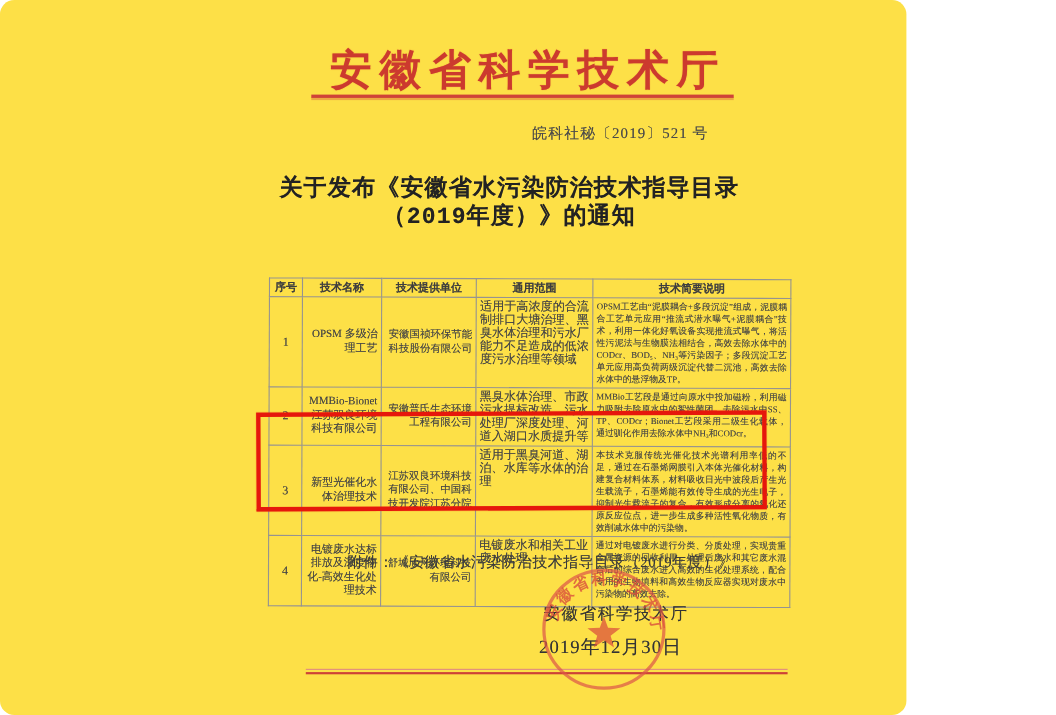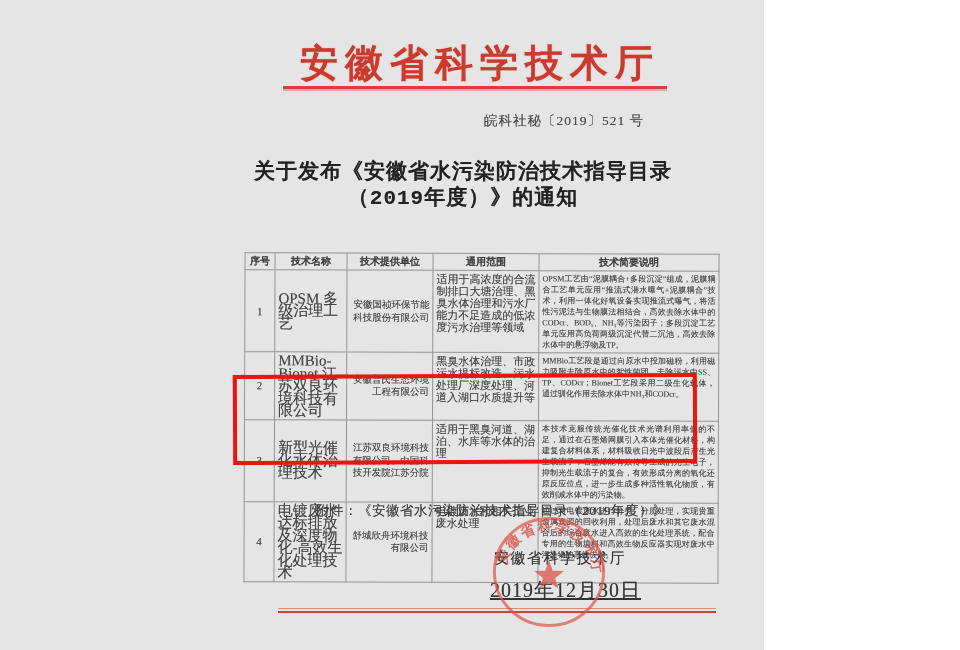--- a/index.html
+++ b/index.html
@@ -1,22 +1,23 @@
 <!DOCTYPE html>
 <html><head>
 <meta charset="utf-8">
 <style>
   html,body{margin:0;padding:0;background:#ffffff;}
   .doc{
     position:relative;
-    width:764px;height:650px;
-    background:#e5e5e5;
+    width:824px;height:650px;
+    background:#fde047;
     overflow:hidden;
     font-family:"Liberation Serif","DejaVu Serif",serif;
     color:#3c3c3c;
+    border-radius:13px;
   }
   .txt{ text-shadow:0 0 .5px rgba(70,70,70,.55); }
 
   .letterhead{
     position:absolute; left:0; top:38px; width:960px;
     text-align:center;
     font-size:38px; font-weight:bold;
     letter-spacing:7px;
     color:#cc3a2e;
     text-shadow:0 0 1px rgba(204,58,46,.55);
@@ -50,21 +51,21 @@
     border:1px solid #969390;
     padding:2px 3px;
     overflow:hidden;
     margin-left:13px;
   }
   .tech-table th{
     font-size:10px; font-weight:bold; text-align:center;
     padding:1px 0; color:#3e3e3e;
   }
   td.c-no{ text-align:center; vertical-align:middle; font-size:11px; }
-  td.c-name{ text-align:left; vertical-align:middle; font-size:15px; line-height:12.5px;}
+  td.c-name{ text-align:right; vertical-align:middle; font-size:10px; line-height:12.5px;}
   td.c-prov{ text-align:right; vertical-align:middle; font-size:9.5px; line-height:12.5px;}
   td.c-scope{ text-align:left; vertical-align:top; font-size:11px; line-height:12px;}
   td.c-sum{ text-align:justify; vertical-align:top; font-size:8px; line-height:11px;}
 
   .highlight-box{
     position:absolute; left:233px; top:374px; width:456px; height:82px;
     border:4.5px solid #e6170c;
     transform:rotate(-.25deg);
     box-shadow:0 0 1px rgba(230,23,12,.6);
     z-index:5;
@@ -73,21 +74,21 @@
   .attachment{
     position:absolute; left:300px; top:502px; width:420px;
     font-size:13.5px; color:#3a3a3a; letter-spacing:.5px;margin-left:16px;
   }
   .signer{
     position:absolute; left:494px; top:549px; width:200px;
     font-size:15px; color:#333; letter-spacing:1.5px;
   }
   .sign-date{
     position:absolute; left:490px; top:577px; width:200px;
-    font-size:20px; color:#333; letter-spacing:1px;text-decoration:underline;
+    font-size:17px; color:#333; letter-spacing:1px;
   }
 
   .seal{
     position:absolute; left:488px; top:514px; width:122px; height:116px;
     z-index:6; opacity:.88;
   }
 
   .bottom-rule{
     position:absolute; left:278px; top:608px; width:438px; height:5px;
   }

